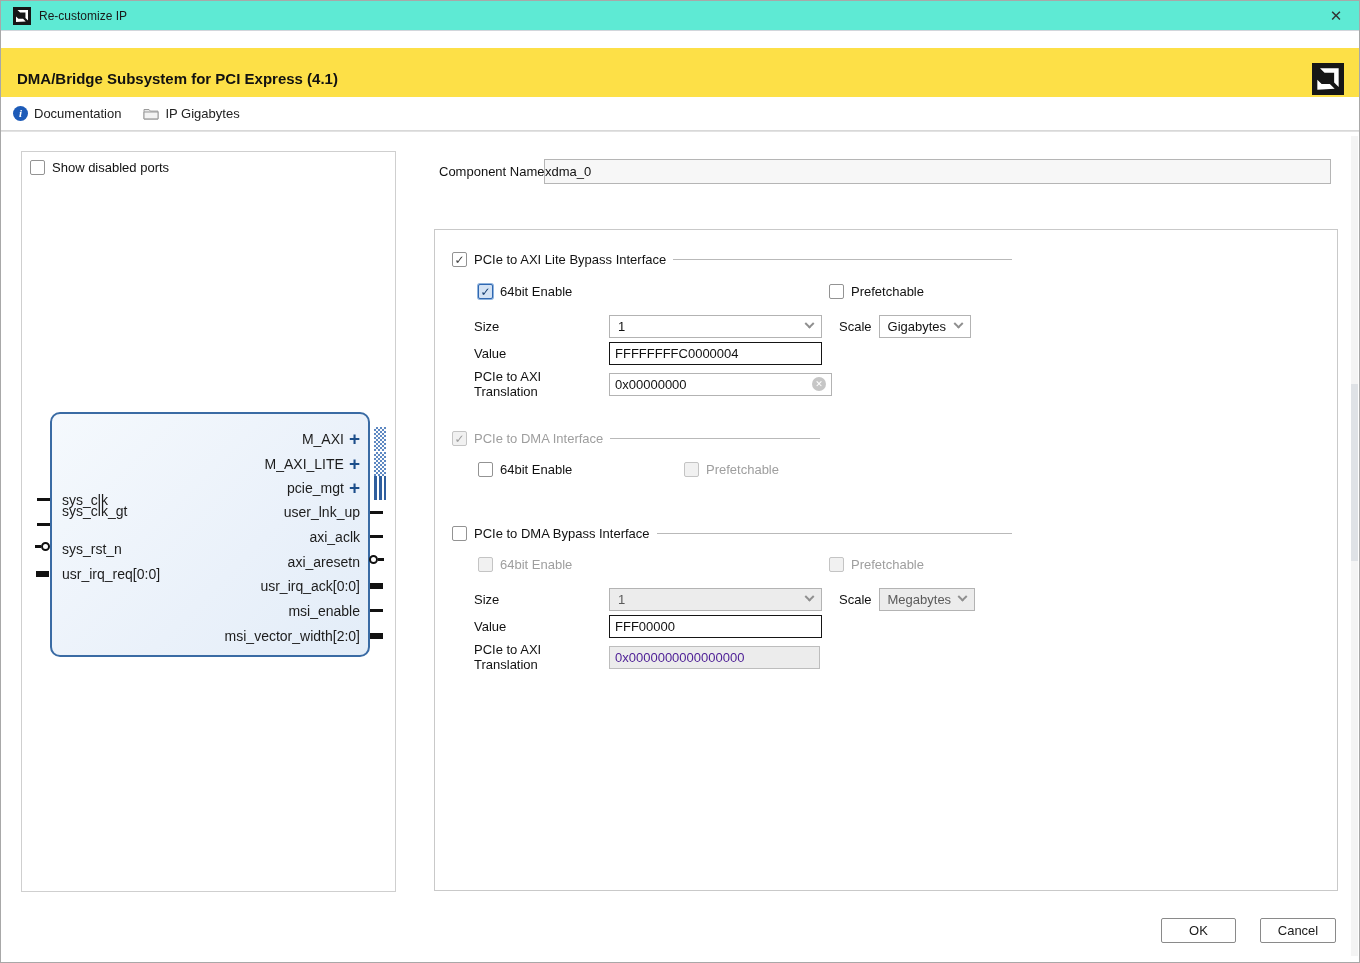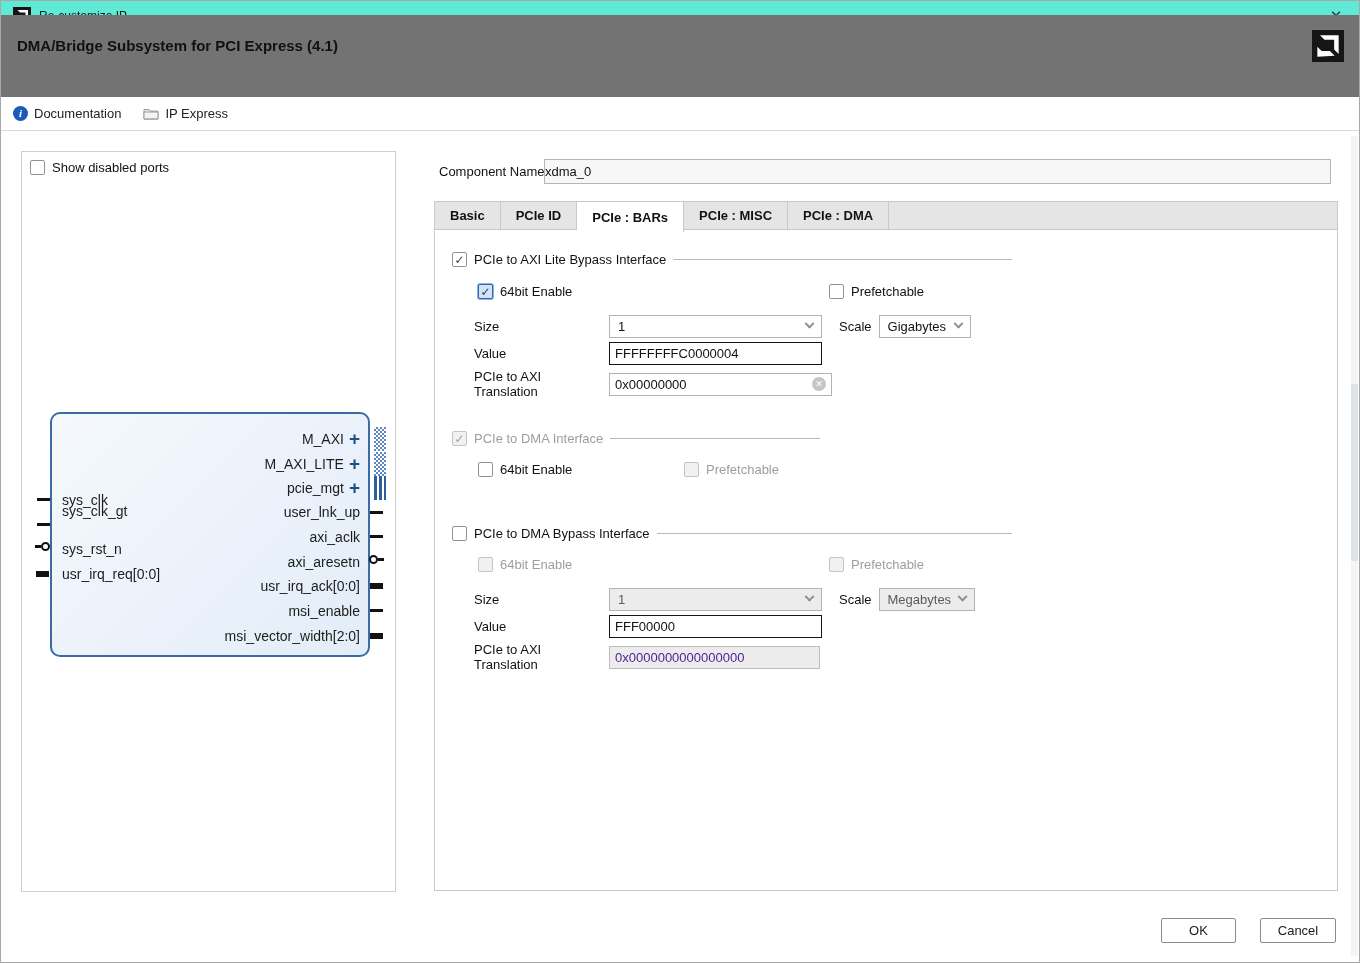--- a/index.html
+++ b/index.html
@@ -5,21 +5,21 @@
   * { margin:0; padding:0; box-sizing:border-box; }
   html,body { width:1360px; height:963px; font-family:"Liberation Sans","DejaVu Sans",sans-serif; background:#fff; }
   .win { position:relative; width:1360px; height:963px; background:#fff; border:1px solid #a8a8a8; overflow:hidden; }
 
   
   .titlebar { position:absolute; left:0; top:0; width:1360px; height:30px; background:#5eead4; border-bottom:1px solid #d2d6db; display:flex; align-items:center; padding:12px 12px; }
   .titlebar .ttl { font-size:12px; color:#1a1a1a; margin-left:8px; }
   .close-x { position:absolute; right:14px; top:4px; width:22px; height:22px; font-size:15px; color:#333; text-align:center; line-height:22px; cursor:default; }
 
   
-  .header { position:absolute; left:0; top:14px; width:1360px; height:84px; background:#737373; border-bottom:1px solid #e2e2e2; }
+  .header { position:absolute; left:0; top:47px; width:1360px; height:84px; background:#fde047; border-bottom:1px solid #e2e2e2; }
   .header h1 { position:absolute; left:16px; top:22px; font-size:15px; font-weight:bold; color:#111; }
   .amd-lg { position:absolute; right:17px; top:15px; }
 
   
   .toolbar { position:absolute; left:0; top:96px; width:1360px; height:34px; background:#fff; border-bottom:1px solid #d8d8d8; display:flex; align-items:center; padding:0 12px; gap:22px; }
   .tool { display:flex; align-items:center; gap:6px; font-size:13px; color:#222; }
   .info-ic { width:15px; height:15px; border-radius:50%; background:#1d5bb8; color:#fff; font-size:11px; font-style:italic; font-weight:bold; text-align:center; line-height:15px; font-family:"Liberation Serif",serif; }
 
   
   .lpanel { position:absolute; left:20px; top:150px; width:375px; height:741px; background:#fff; border:1px solid #cfcfcf; }
@@ -104,21 +104,21 @@
   <div class="toolbar">
     <span class="tool">
       <span class="info-ic">i</span>
       <span>Documentation</span>
     </span>
     <span class="tool">
       <svg width="16" height="13" viewBox="0 0 16 13">
           <path d="M1 2.5h5l1.4 1.6H15v8H1z" fill="#e8e8e8" stroke="#9a9a9a"></path>
           <path d="M1 5h14v6.9H1z" fill="#f3f3f3" stroke="#9a9a9a"></path>
         </svg>
-      <span>IP Express</span>
+      <span>IP Gigabytes</span>
     </span>
   </div>
 
   <div class="lpanel">
     <div class="sdp">
       <span class="cbx">
           <span class="mk">✓</span>
         </span>
       <span>Show disabled ports</span>
     </div>
@@ -188,27 +188,20 @@
         </span>
       <span class="stub bus" style="left:318px; top:169px"></span>
       <span class="stub thin" style="left:318px; top:195px"></span>
       <span class="stub bus" style="left:318px; top:219px"></span>
     </div>
   </div>
 
   <span class="cn-label">Component Name</span>
   <input class="cn-input" value="xdma_0" style="">
 
-  <div class="tabbar">
-    <div class="tab">Basic</div>
-    <div class="tab">PCIe ID</div>
-    <div class="tab active">PCIe : BARs</div>
-    <div class="tab">PCIe : MISC</div>
-    <div class="tab">PCIe : DMA</div>
-  </div>
 
   <div class="cpanel">
 
     <div class="crow" style="left:17px; top:22px; width:560px">
       <span class="cbx checked">
           <span class="mk">✓</span>
         </span>
       <span>PCIe to AXI Lite Bypass Interface</span>
       <span class="sect-line" style="flex:1"></span>
     </div>

